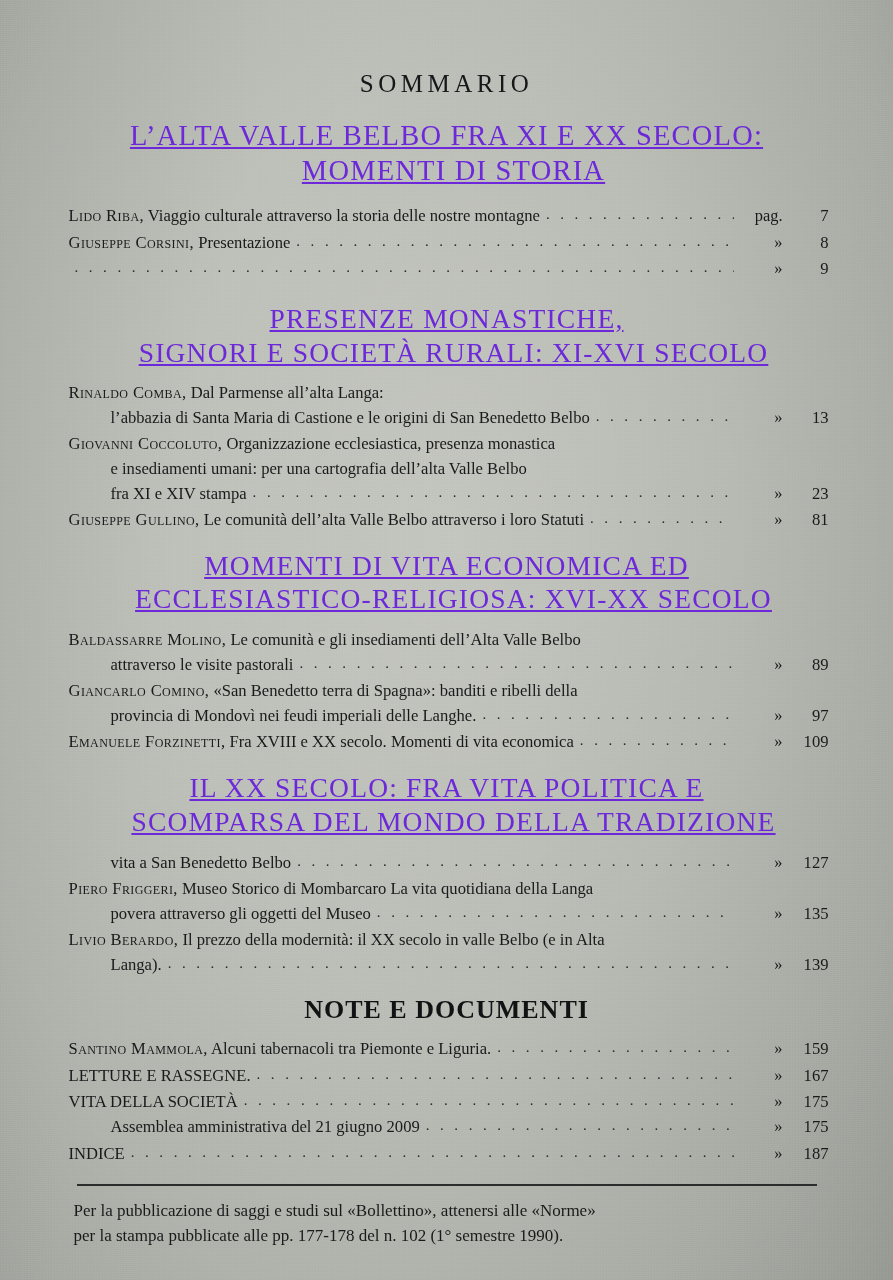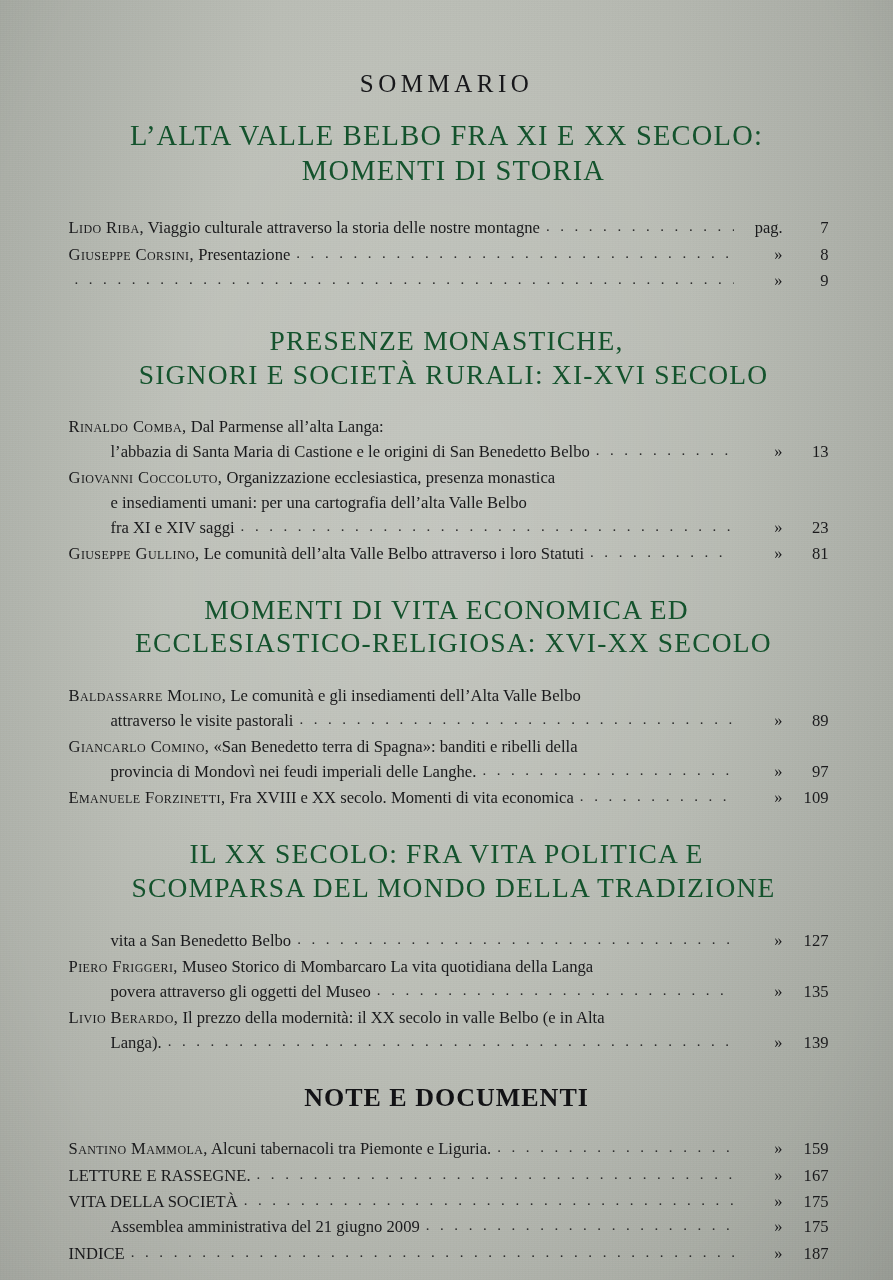--- a/index.html
+++ b/index.html
@@ -45,39 +45,40 @@
     margin-top: 58px;
     font-weight: 400;
     color: #17171a;
   }
 
   .section-head {
     text-align: center;
     font-size: 27.5px;
     letter-spacing: 1.2px;
     line-height: 1.23;
-    color: #14532d;
+    color: #6d28d9;
     font-weight: 400;
+    text-decoration: underline;
   }
   .section-head.big {
     font-size: 28.5px;
   }
   .section-head .l1 { display:block; }
   .section-head .l2 { display:block;padding-left:14px; }
 
   .note-head {
     text-align: center;
     font-size: 26px;
     font-weight: 700;
     letter-spacing: 1px;
     color: #121215;
   }
 
   .entries {
-    margin: 12px auto;
+    margin: 0 auto;
     width: 760px;
     padding-left: 4px;
   }
   .entry {
     font-size: 16.6px;
     line-height: 1.48;
     color: #1a1a1c;
     margin-bottom: 2px;
   }
   .entry .ln {
@@ -197,21 +198,21 @@
     </div>
 
     <div class="entry">
       <div class="ln">
         <span class="txt"><span class="sc">Giovanni Coccoluto,</span><span> Organizzazione ecclesiastica, presenza monastica</span></span>
       </div>
       <div class="ln indent">
         <span class="txt"><span>e insediamenti umani: per una cartografia dell’alta Valle Belbo</span></span>
       </div>
       <div class="ln indent">
-        <span class="txt"><span>fra XI e XIV saggi</span></span>
+        <span class="txt"><span>fra XI e XIV stampa</span></span>
         <span class="dots">. . . . . . . . . . . . . . . . . . . . . . . . . . . . . . . . . . . . . . . . . . . . . . . . . . . . . . . . . . . . . . .</span>
         <span class="pagmark">»</span>
         <span class="pageno">23</span>
       </div>
     </div>
 
     <div class="entry">
       <div class="ln">
         <span class="txt"><span class="sc">Giuseppe Gullino,</span><span> Le comunità dell’alta Valle Belbo attraverso i loro Statuti</span></span>
         <span class="dots">. . . . . . . . . . . . . . . . . . . . . . . . . . . . . . . . . . . . . . . . . . . . . . . . . . . . . . . . . . . . . . .</span>
@@ -349,16 +350,17 @@
         <span class="dots">. . . . . . . . . . . . . . . . . . . . . . . . . . . . . . . . . . . . . . . . . . . . . . . . . . . . . . . . . . . . . . .</span>
         <span class="pagmark">»</span>
         <span class="pageno">187</span>
       </div>
     </div>
   </div>
 
   <div class="rule"></div>
 
   <div class="footnote">
+    <div>Per la pubblicazione di saggi e studi sul «Bollettino», attenersi alle «Norme»</div>
     <div>per la stampa pubblicate alle pp. 177-178 del n. 102 (1° semestre 1990).</div>
   </div>
 
 </div>
 
 </body></html>

